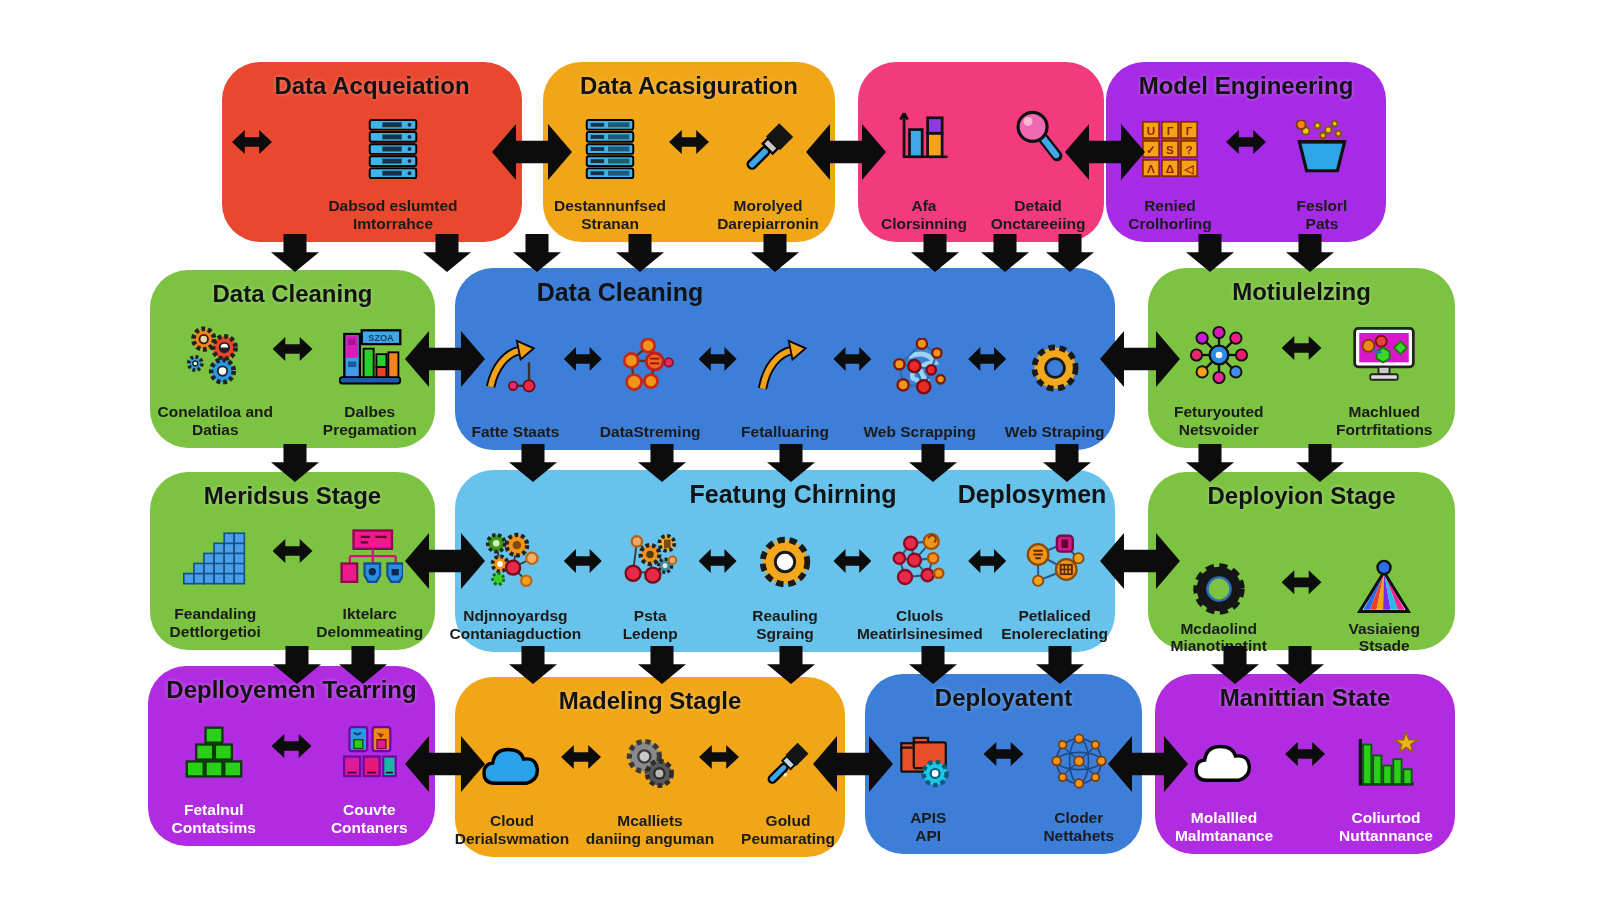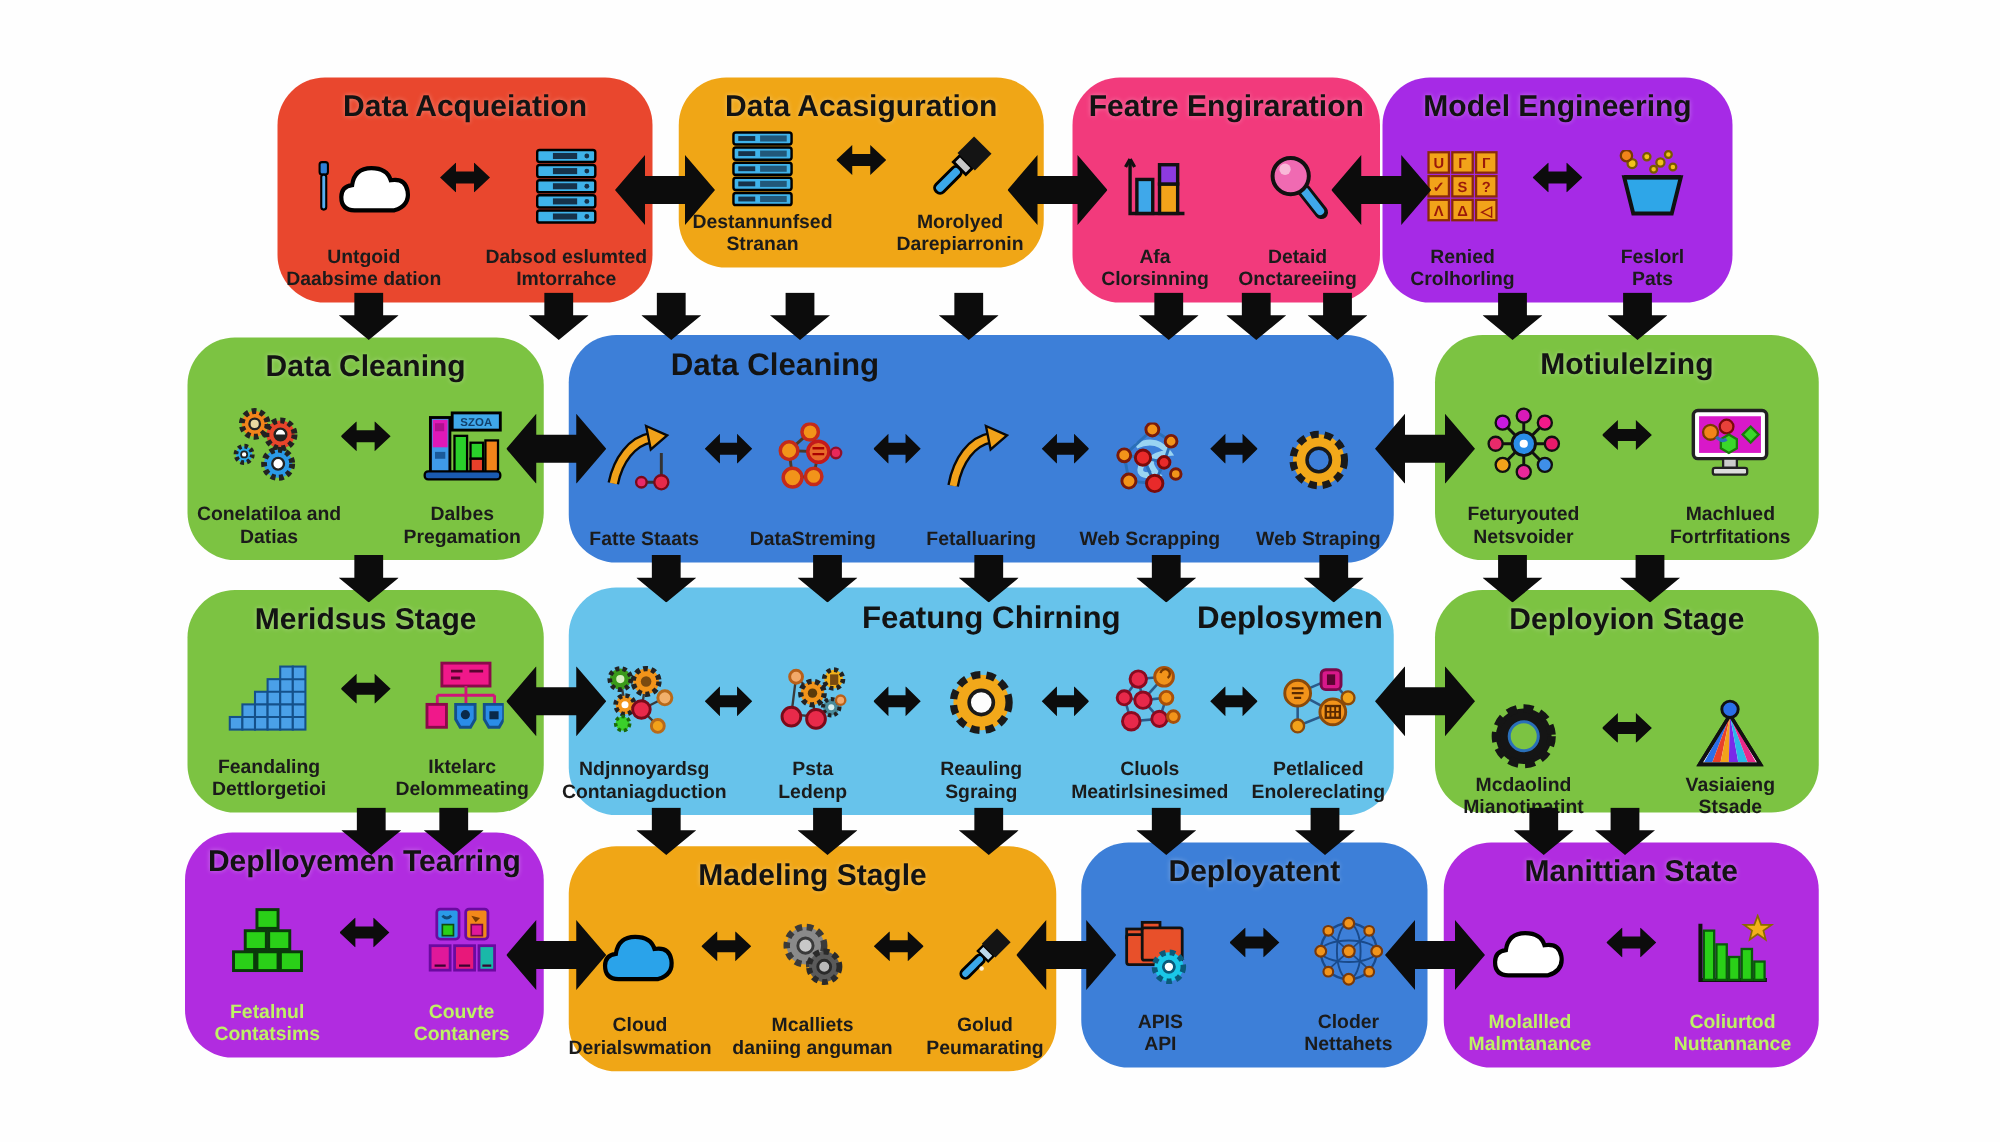--- a/index.html
+++ b/index.html
@@ -6,60 +6,41 @@
   .canvas{position:relative;width:1600px;height:914px;background:#fefefe;overflow:hidden;
           font-family:"Liberation Sans",sans-serif;}
   .block{position:absolute;border-radius:38px;box-sizing:border-box;z-index:1;
          display:flex;flex-direction:column;padding:10px 10px 10px;}
   .btitle{font-weight:bold;font-size:24px;color:#131313;text-align:center;white-space:nowrap;
           text-shadow:0 0 4px rgba(255,255,255,.35);}
   .cols{flex:1;display:flex;width:100%;justify-content:center;align-items:stretch;gap:2px;}
   .col{flex:1;display:flex;flex-direction:column;align-items:center;min-width:0;}
   .icons{flex:1;display:flex;align-items:center;justify-content:center;gap:3px;}
   .lbl{font-weight:bold;font-size:15.5px;line-height:1.12;color:#1b1b1b;text-align:center;white-space:nowrap;}
-  .plbl .lbl{color:#bef264;}
+  .plbl .lbl{color:#ffffff;}
   .sarrow{width:40px;height:24px;background:#0c0c0c;align-self:center;margin-bottom:48px;flex:0 0 auto;
     clip-path:polygon(0 50%,32% 0,32% 30%,68% 30%,68% 0,100% 50%,68% 100%,68% 70%,32% 70%,32% 100%);}
   .harrow{position:absolute;width:80px;height:56px;background:#0c0c0c;z-index:6;
     clip-path:polygon(0 50%,30% 0,30% 30%,70% 30%,70% 0,100% 50%,70% 100%,70% 70%,30% 70%,30% 100%);}
   .varrow{position:absolute;width:48px;height:38px;background:#0c0c0c;z-index:6;
     clip-path:polygon(26% 0,74% 0,74% 48%,100% 48%,50% 100%,0 48%,26% 48%);}
   .wtitle{position:absolute;top:10px;font-weight:bold;font-size:25px;color:#131313;text-align:center;white-space:nowrap;}
   .witems{position:absolute;left:12px;right:12px;top:46px;bottom:10px;display:flex;align-items:stretch;}
   .witem{flex:1;display:flex;flex-direction:column;align-items:center;min-width:0;}
   .witems .sarrow{margin-bottom:36px;width:38px;}
   svg{display:block;}
 </style>
 </head>
 <body>
 
 <div class="canvas">
 
   <div class="block" style="left:222px;top:62px;width:300px;height:180px;background:#e9472e;">
     <div class="btitle">Data Acqueiation</div>
     <div class="cols">
-      <div class="col">
-        <div class="icons">
-          <span>
-              <svg width="16" height="58" viewBox="0 0 24 64">
-                <rect x="7" y="3" width="10" height="15" rx="3" fill="#2f7fd6" stroke="#000" stroke-width="2.5"></rect>
-                <rect x="9" y="18" width="6" height="42" rx="3" fill="#57aef0" stroke="#000" stroke-width="2.5"></rect>
-              </svg>
-            </span>
-          <span>
-              <svg width="62" height="54" viewBox="0 0 64 56">
-                <path d="M14 48 Q3 48 3 37 Q3 28 12 27 Q14 13 28 13 Q41 13 44 23 Q56 21 58 32 Q60 44 47 48 Z" fill="#ffffff" stroke="#000" stroke-width="3.5"></path>
-              </svg>
-            </span>
-        </div>
-        <div class="lbl">
-            <div>Untgoid</div>
-            <div>Daabsime dation</div>
-          </div>
-      </div>
       <div class="sarrow"></div>
       <div class="col">
         <div class="icons">
           <span>
               <svg width="52" height="62" viewBox="0 0 52 64">
                 <g stroke="#000" stroke-width="2">
                   <rect x="2" y="2" width="48" height="10" rx="2" fill="#3fb3ea"></rect>
                   <rect x="2" y="14.5" width="48" height="10" rx="2" fill="#3fb3ea"></rect>
                   <rect x="2" y="27" width="48" height="10" rx="2" fill="#3fb3ea"></rect>
                   <rect x="2" y="39.5" width="48" height="10" rx="2" fill="#3fb3ea"></rect>
@@ -81,21 +62,21 @@
             </span>
         </div>
         <div class="lbl">
             <div>Dabsod eslumted</div>
             <div>Imtorrahce</div>
           </div>
       </div>
     </div>
   </div>
 
-  <div class="block" style="left:543px;top:62px;width:292px;height:152px;background:#f0a616;">
+  <div class="block" style="left:543px;top:62px;width:292px;height:180px;background:#f0a616;">
     <div class="btitle">Data Acasiguration</div>
     <div class="cols">
       <div class="col">
         <div class="icons">
           <span>
               <svg width="52" height="62" viewBox="0 0 52 64">
                 <g stroke="#000" stroke-width="2">
                   <rect x="2" y="2" width="48" height="10" rx="2" fill="#3fb3ea"></rect>
                   <rect x="2" y="14.5" width="48" height="10" rx="2" fill="#3fb3ea"></rect>
                   <rect x="2" y="27" width="48" height="10" rx="2" fill="#3fb3ea"></rect>
@@ -137,21 +118,20 @@
         </div>
         <div class="lbl">
             <div>Morolyed</div>
             <div>Darepiarronin</div>
           </div>
       </div>
     </div>
   </div>
 
   <div class="block" style="left:858px;top:62px;width:246px;height:180px;background:#f23a7c;">
-    <div class="btitle">Featre Engiraration</div>
     <div class="cols">
       <div class="col">
         <div class="icons">
           <span>
               <svg width="58" height="58" viewBox="0 0 64 64">
                 <path d="M10 8 V56 H58" stroke="#111" stroke-width="3" fill="none"></path>
                 <path d="M10 8 L6 15 M10 8 L14 15" stroke="#111" stroke-width="3" fill="none"></path>
                 <rect x="16" y="26" width="14" height="30" fill="#3fa8ea" stroke="#111" stroke-width="3"></rect>
                 <rect x="36" y="30" width="16" height="26" fill="#f2a31a" stroke="#111" stroke-width="3"></rect>
                 <rect x="36" y="13" width="16" height="17" fill="#8d3ae0" stroke="#111" stroke-width="3"></rect>

